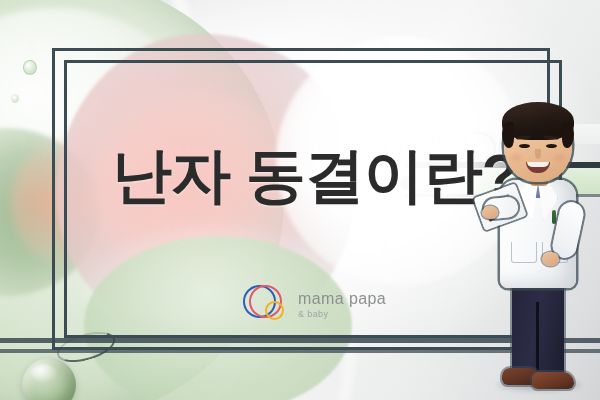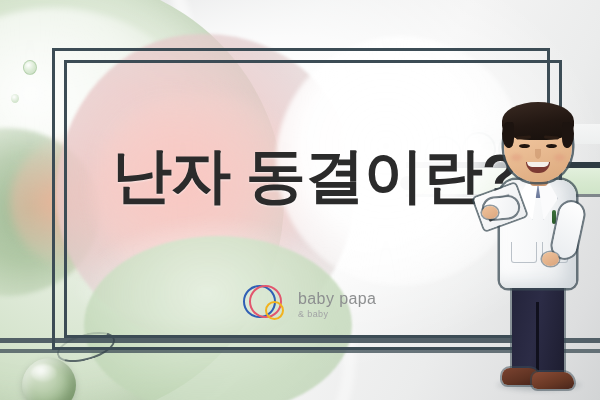--- a/index.html
+++ b/index.html
@@ -795,21 +795,21 @@
 
   <div class="headline">난자 동결이란?</div>
 
   <div class="logo">
     <div class="logo-mark">
       <div class="ring blue"></div>
       <div class="ring pink"></div>
       <div class="ring yellow"></div>
     </div>
     <div class="logo-text">
-      <span class="logo-main">baby papa</span>
+      <span class="logo-main">mama papa</span>
       <span class="logo-sub">&amp; baby</span>
     </div>
   </div>
 
   <div class="doctor">
     <div class="doc-part doc-shadow"></div>
 
     <div class="doc-part doc-legs"></div>
     <div class="doc-part doc-leg-split"></div>
     <div class="doc-part doc-shoe-l"></div>

